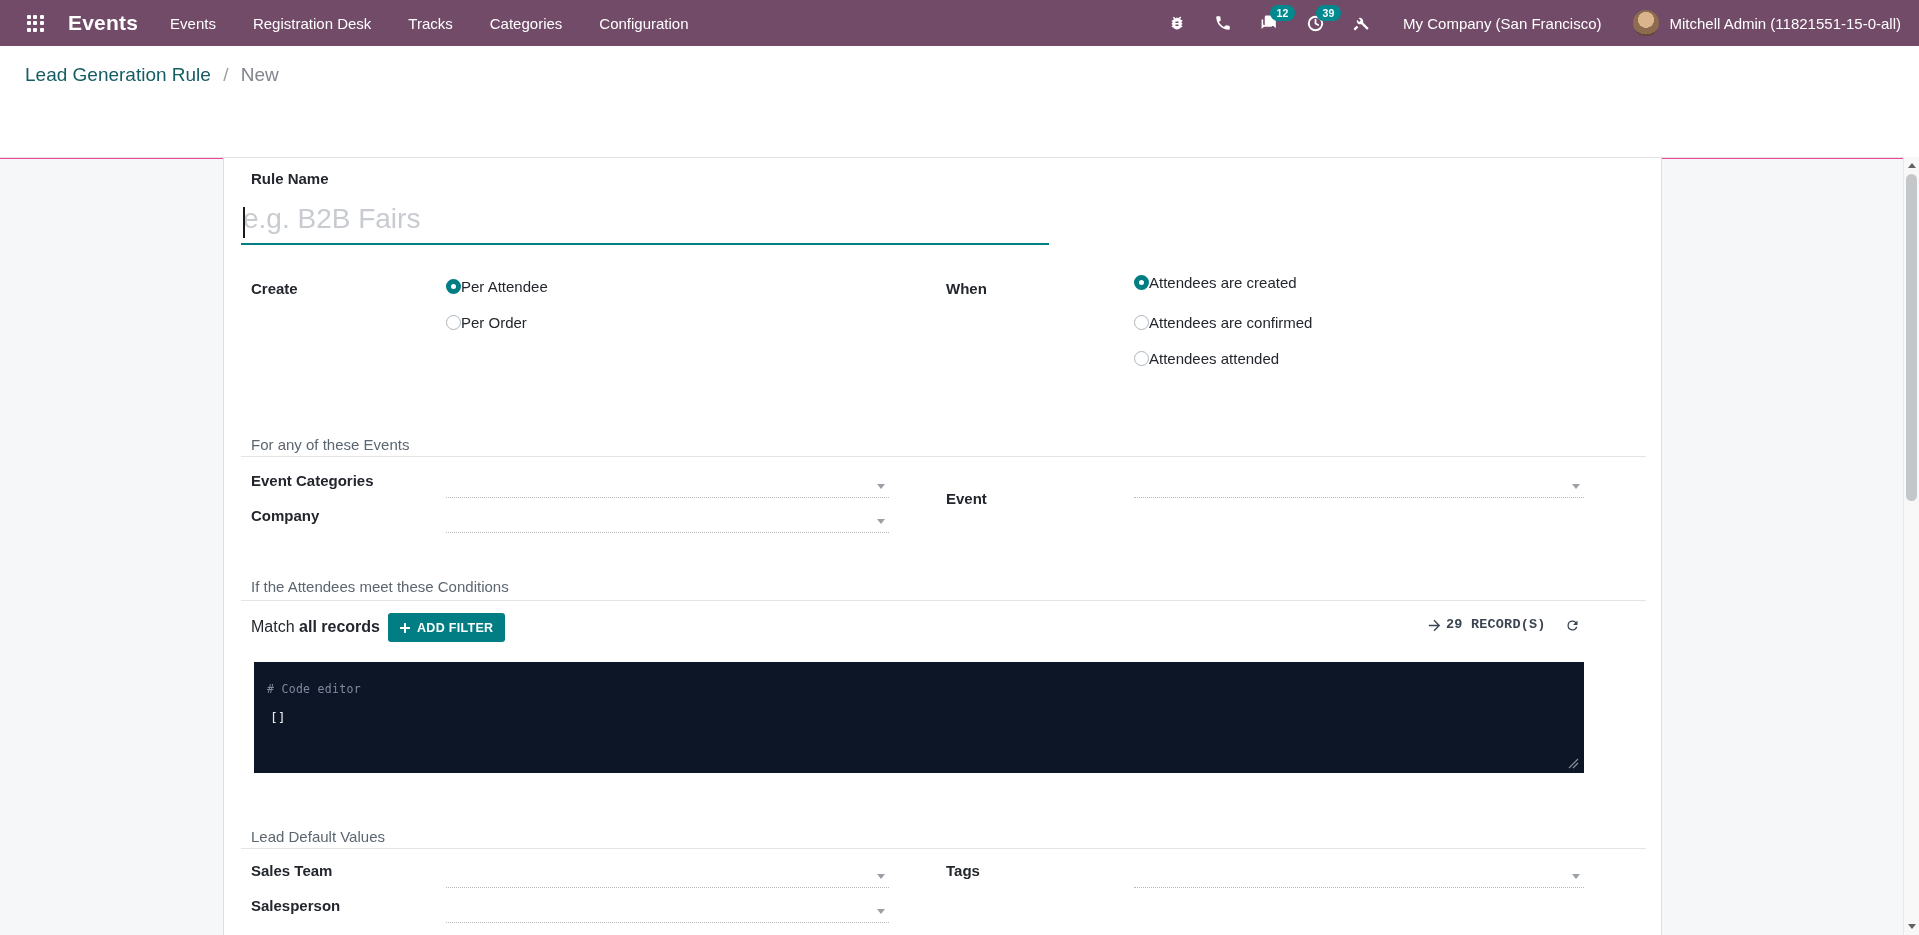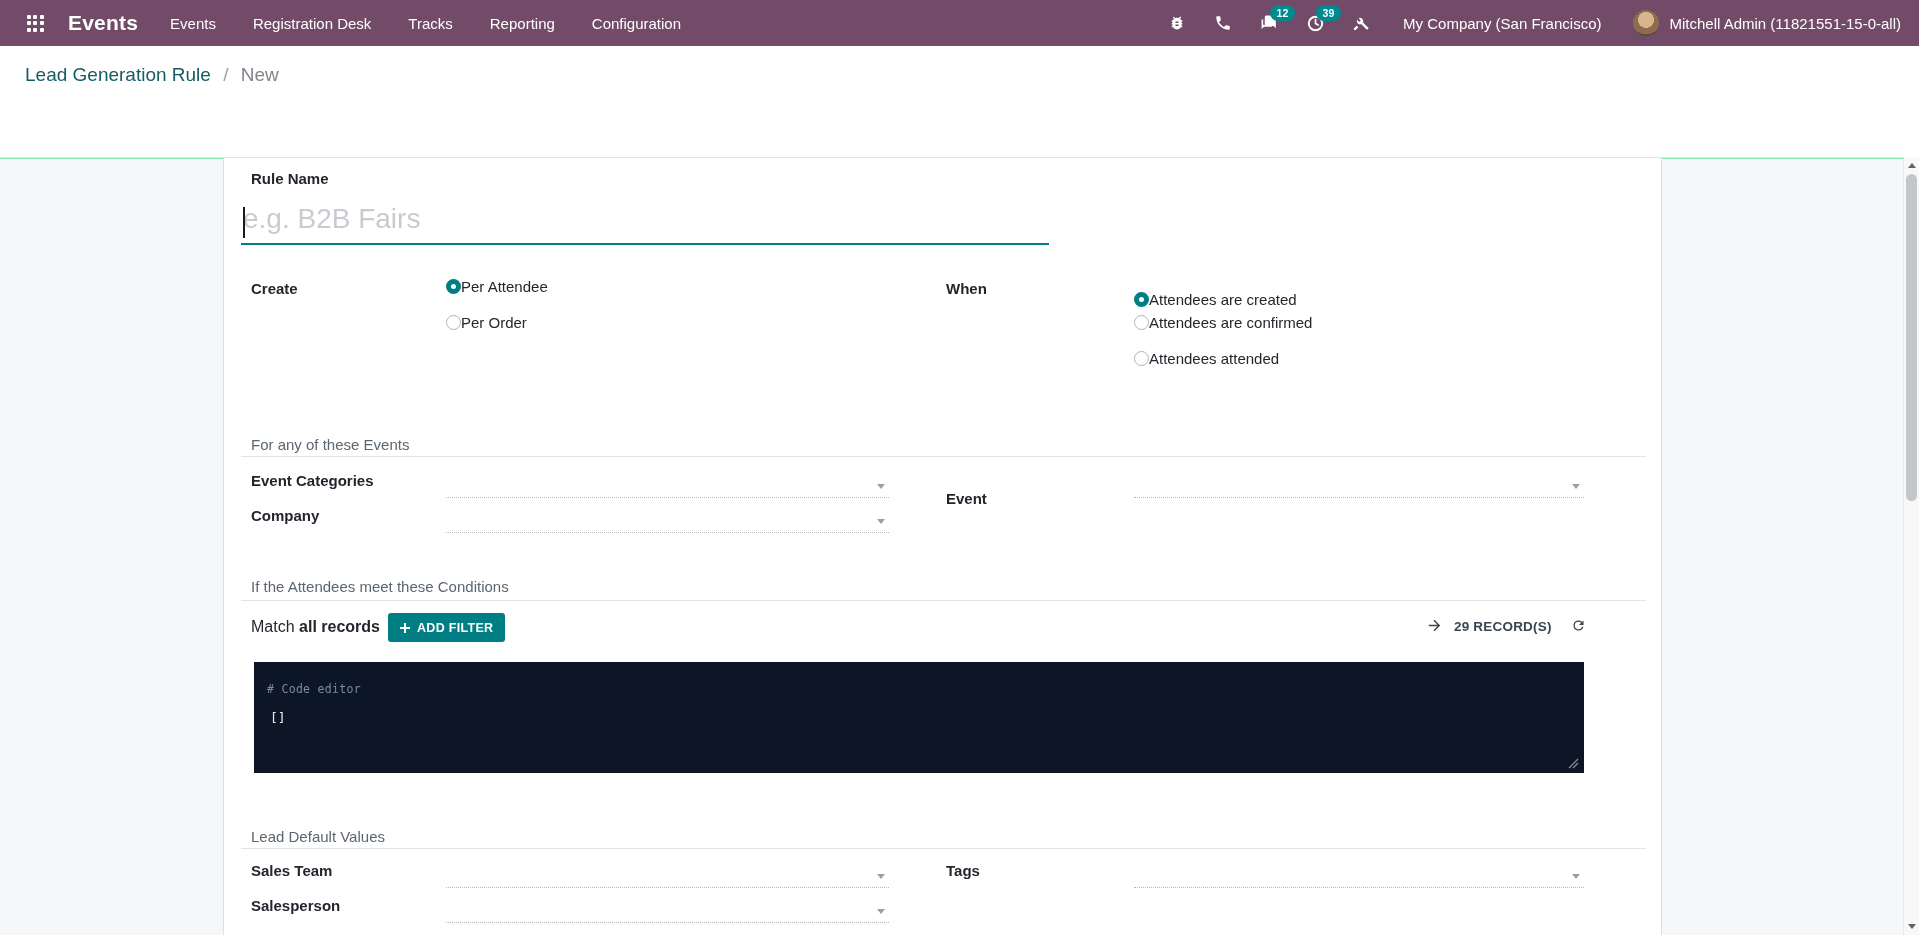--- a/index.html
+++ b/index.html
@@ -1,18 +1,18 @@
 <!DOCTYPE html>
 <html><head>
 <meta charset="utf-8">
 <style>
   html,body{margin:0;padding:0;background:#fff;}
   *{box-sizing:border-box;}
   .screen{position:relative;width:1919px;height:935px;overflow:hidden;
-          font-family:"Liberation Sans",sans-serif;color:#23272d;background:#86efac;}
+          font-family:"Liberation Sans",sans-serif;color:#23272d;background:#ec4899;}
 
   
   .topbar{position:absolute;left:0;top:0;width:100%;height:46px;background:#714B67;
           display:flex;align-items:center;color:#fff;padding:0 12px;}
   .apps-btn{width:34px;height:34px;margin-left:6px;border:none;background:transparent;cursor:pointer;
             display:flex;align-items:center;justify-content:center;}
   .apps-grid{display:grid;grid-template-columns:repeat(3,4px);grid-gap:2.5px;}
   .apps-grid i{width:4px;height:4px;background:#fff;border-radius:1px;}
   .brand{font-size:21px;font-weight:700;margin-left:16px;letter-spacing:.2px;}
   .menu{display:flex;align-items:center;gap:37px;margin-left:32px;font-size:15px;}
@@ -70,22 +70,22 @@
   .match-text{font-size:16px;color:#23272d;}
   .btn-add-filter{position:absolute;left:164px;top:455px;height:29px;background:#017e84;border:none;
                   border-radius:3px;color:#fff;font-size:12.5px;font-weight:700;letter-spacing:.3px;
                   padding:0 12px;display:flex;align-items:center;gap:7px;cursor:pointer;font-family:inherit;}
   .plus-ico{position:relative;width:10px;height:10px;display:inline-block;}
   .plus-ico:before,.plus-ico:after{content:"";position:absolute;background:#fff;}
   .plus-ico:before{left:4px;top:0;width:2px;height:10px;}
   .plus-ico:after{left:0;top:4px;width:10px;height:2px;}
 
   .stat-group{position:absolute;left:1196px;top:458px;display:flex;align-items:center;gap:13px;}
-  .btn-records{display:flex;align-items:flex-end;gap:11px;background:transparent;border:none;cursor:pointer;
-               color:#3a4551;font-size:13.5px;font-weight:700;letter-spacing:.2px;font-family:Liberation Sans, sans-serif;}
+  .btn-records{display:flex;align-items:flex-start;gap:3px;background:transparent;border:none;cursor:pointer;
+               color:#3a4551;font-size:13.5px;font-weight:700;letter-spacing:.2px;font-family:Liberation Mono, monospace;}
   .btn-refresh{background:transparent;border:none;padding:0;cursor:pointer;display:flex;}
 
   .code-editor{position:absolute;left:30px;top:504px;width:1330px;height:111px;background:#0c1626;
                font-family:"DejaVu Sans Mono",monospace;cursor:text;}
   .code-comment{position:absolute;left:13px;top:20px;font-size:11.5px;color:#7d8aa0;letter-spacing:.3px;}
   .code-value{position:absolute;left:16px;top:48px;font-size:13px;color:#e8eaed;}
   .resize-handle{position:absolute;right:5px;bottom:5px;width:14px;height:14px;cursor:nwse-resize;}
 
   
   .scrollbar{position:absolute;right:0;top:157px;width:16px;height:778px;background:#f8f8f8;
@@ -118,21 +118,21 @@
           <i></i>
           <i></i>
           <i></i>
       </span>
     </button>
     <div class="brand">Events</div>
     <nav class="menu">
       <span>Events</span>
       <span>Registration Desk</span>
       <span>Tracks</span>
-      <span>Reporting</span>
+      <span>Categories</span>
       <span>Configuration</span>
     </nav>
 
     <div class="tb-right">
       <button class="tb-icon">
         <svg width="18" height="18" viewBox="0 0 24 24">
             <path fill="#fff" d="M19 8h-1.8a6 6 0 0 0-1.1-1.6l1.6-1.6-1.4-1.4-1.9 1.9A5.6 5.6 0 0 0 12 5c-.8 0-1.6.2-2.3.5L7.8 3.6 6.4 5l1.6 1.6c-.5.5-.8 1-1.1 1.6H5v2h1.1c0 .3-.1.6-.1.9v.9H5v2h1v.9c0 .3 0 .6.1.9H5v2h1.8c1 1.7 2.9 2.9 5.2 2.9s4.2-1.2 5.2-2.9H19v-2h-1.1c0-.3.1-.6.1-.9V14h1v-2h-1v-.9c0-.3 0-.6-.1-.9H19V8zm-5 8h-4v-2h4v2zm0-4h-4v-2h4v2z"></path>
           </svg>
       </button>
       <button class="tb-icon">
@@ -187,21 +187,21 @@
       <div class="radio-row" style="left:222px;top:120px;">
         <span class="radio checked"></span>
         <span class="radio-label">Per Attendee</span>
       </div>
       <div class="radio-row" style="left:222px;top:156px;">
         <span class="radio unchecked"></span>
         <span class="radio-label">Per Order</span>
       </div>
 
       <div class="abs flabel" style="left:722px;top:122px;">When</div>
-      <div class="radio-row" style="left:910px;top:133px;">
+      <div class="radio-row" style="left:910px;top:116px;">
         <span class="radio checked"></span>
         <span class="radio-label">Attendees are created</span>
       </div>
       <div class="radio-row" style="left:910px;top:156px;">
         <span class="radio unchecked"></span>
         <span class="radio-label">Attendees are confirmed</span>
       </div>
       <div class="radio-row" style="left:910px;top:192px;">
         <span class="radio unchecked"></span>
         <span class="radio-label">Attendees attended</span>

